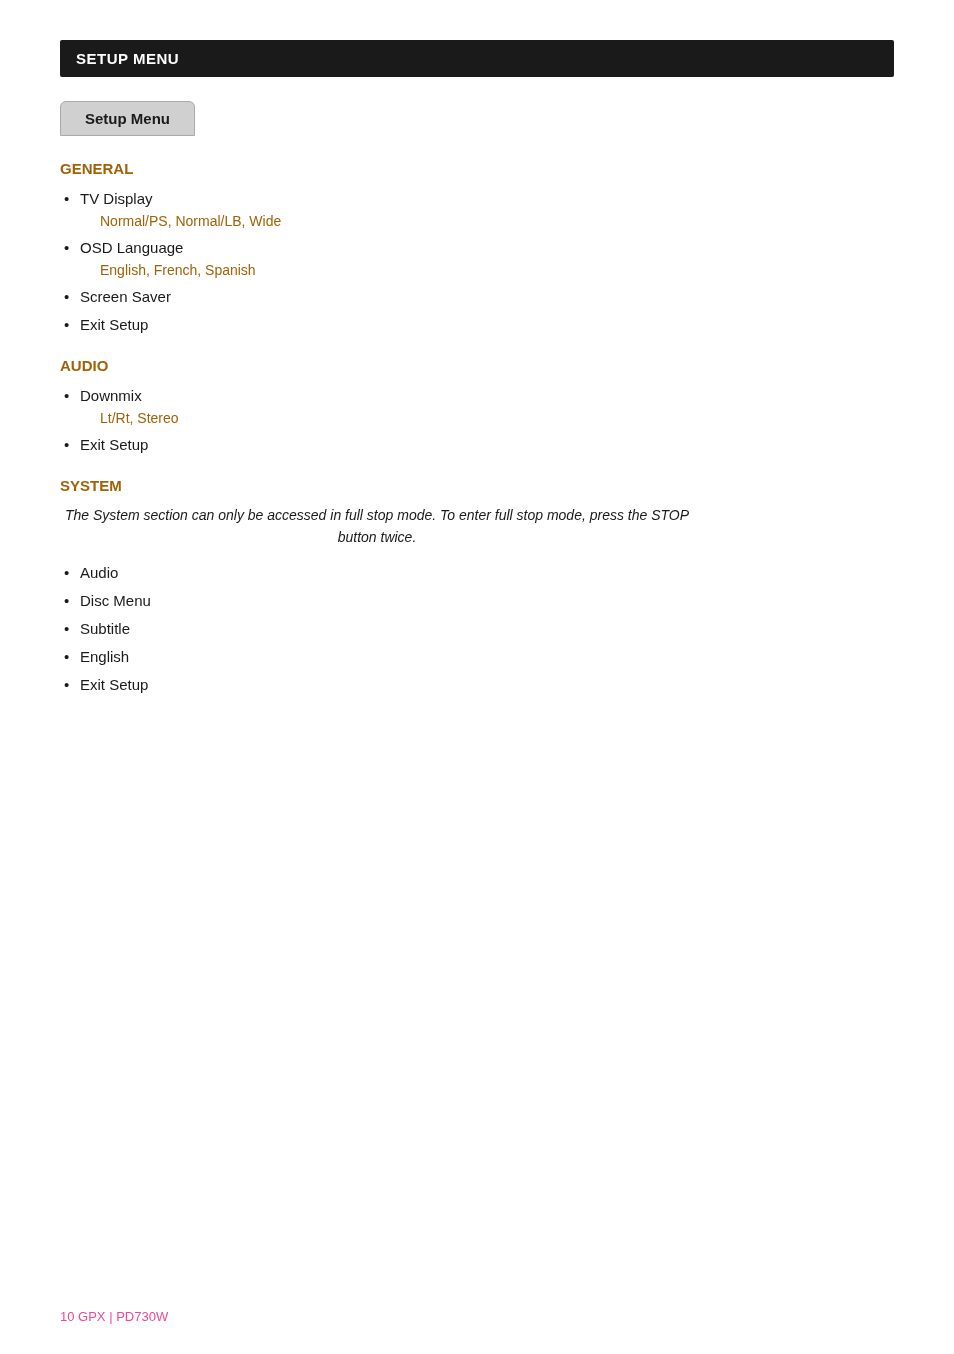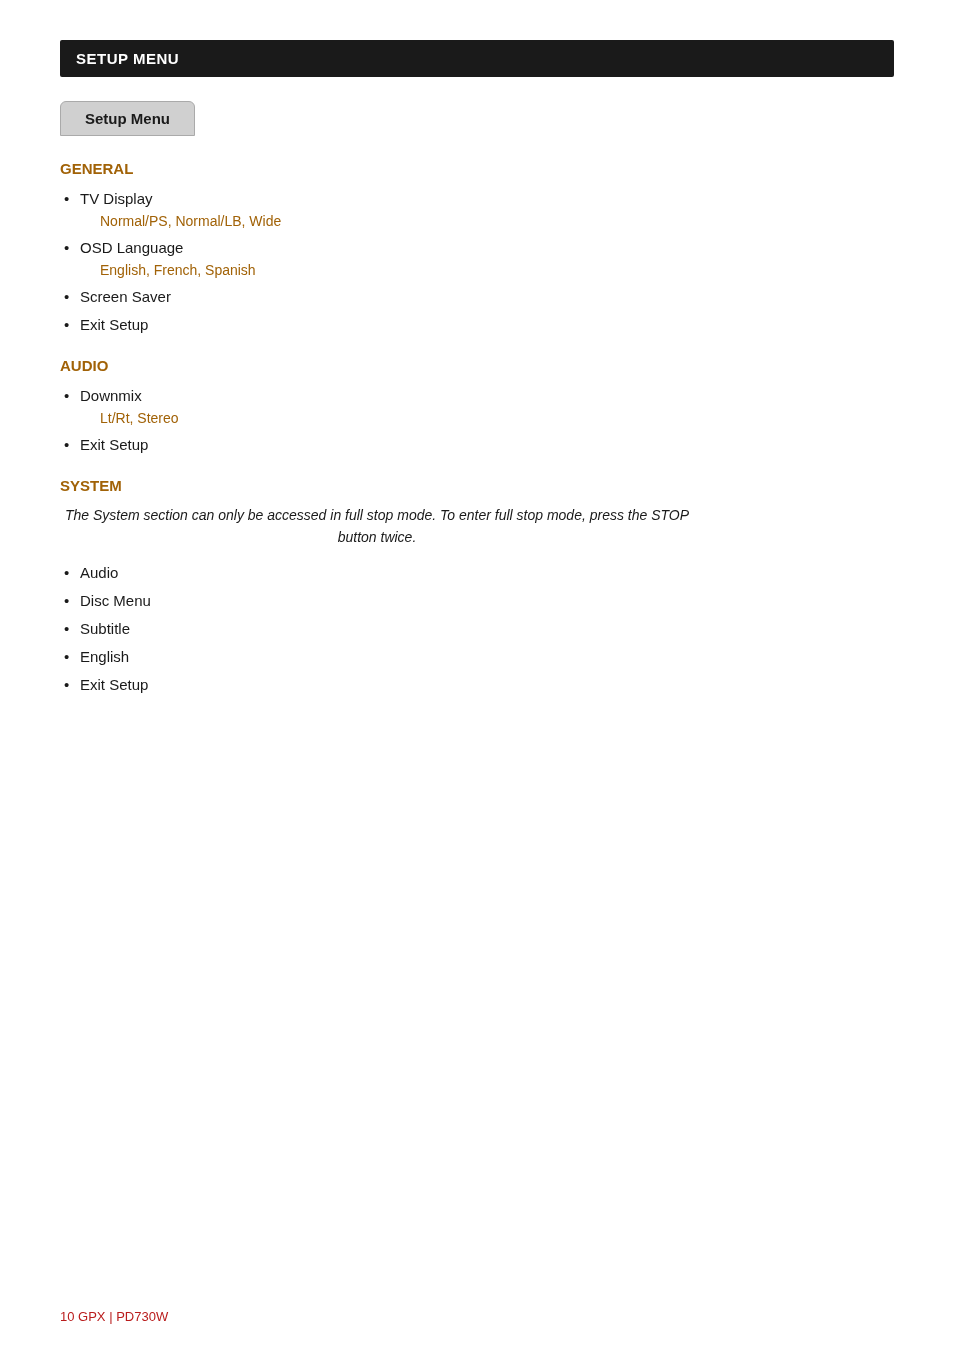--- a/index.html
+++ b/index.html
@@ -102,21 +102,21 @@
 
     .section-block {
       margin-bottom: 20px;
     }
 
     .footer {
       position: absolute;
       bottom: 30px;
       left: 60px;
       font-size: 13px;
-      color: #b91c1c;
+      color: #ec4899;
     }
   </style>
 </head>
 <body>
 
 <div class="page-container">
 
   
   <div class="header-bar">
     <span class="header-bar-title">SETUP MENU</span>

